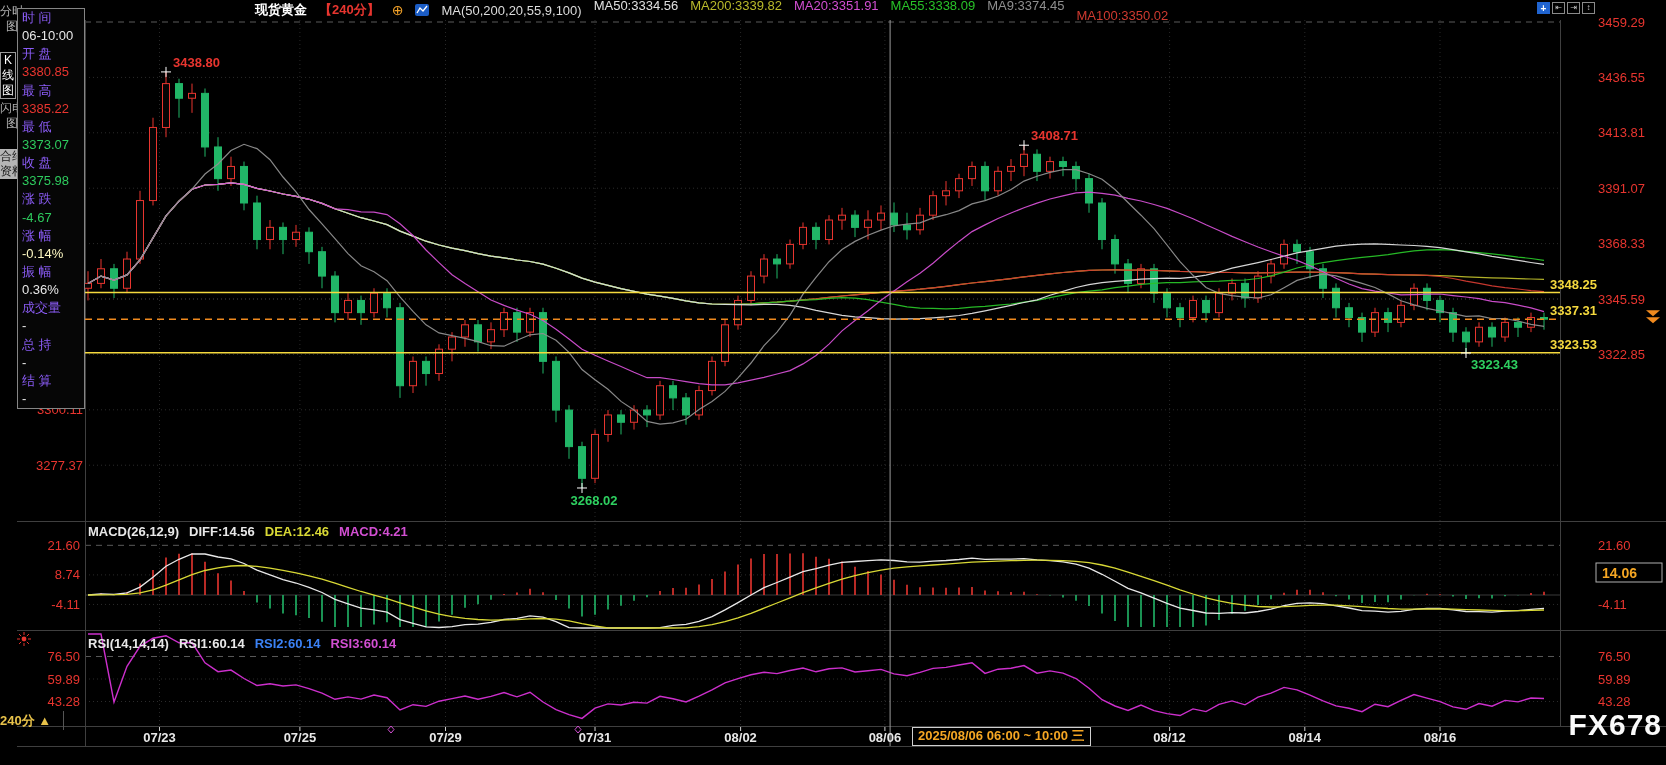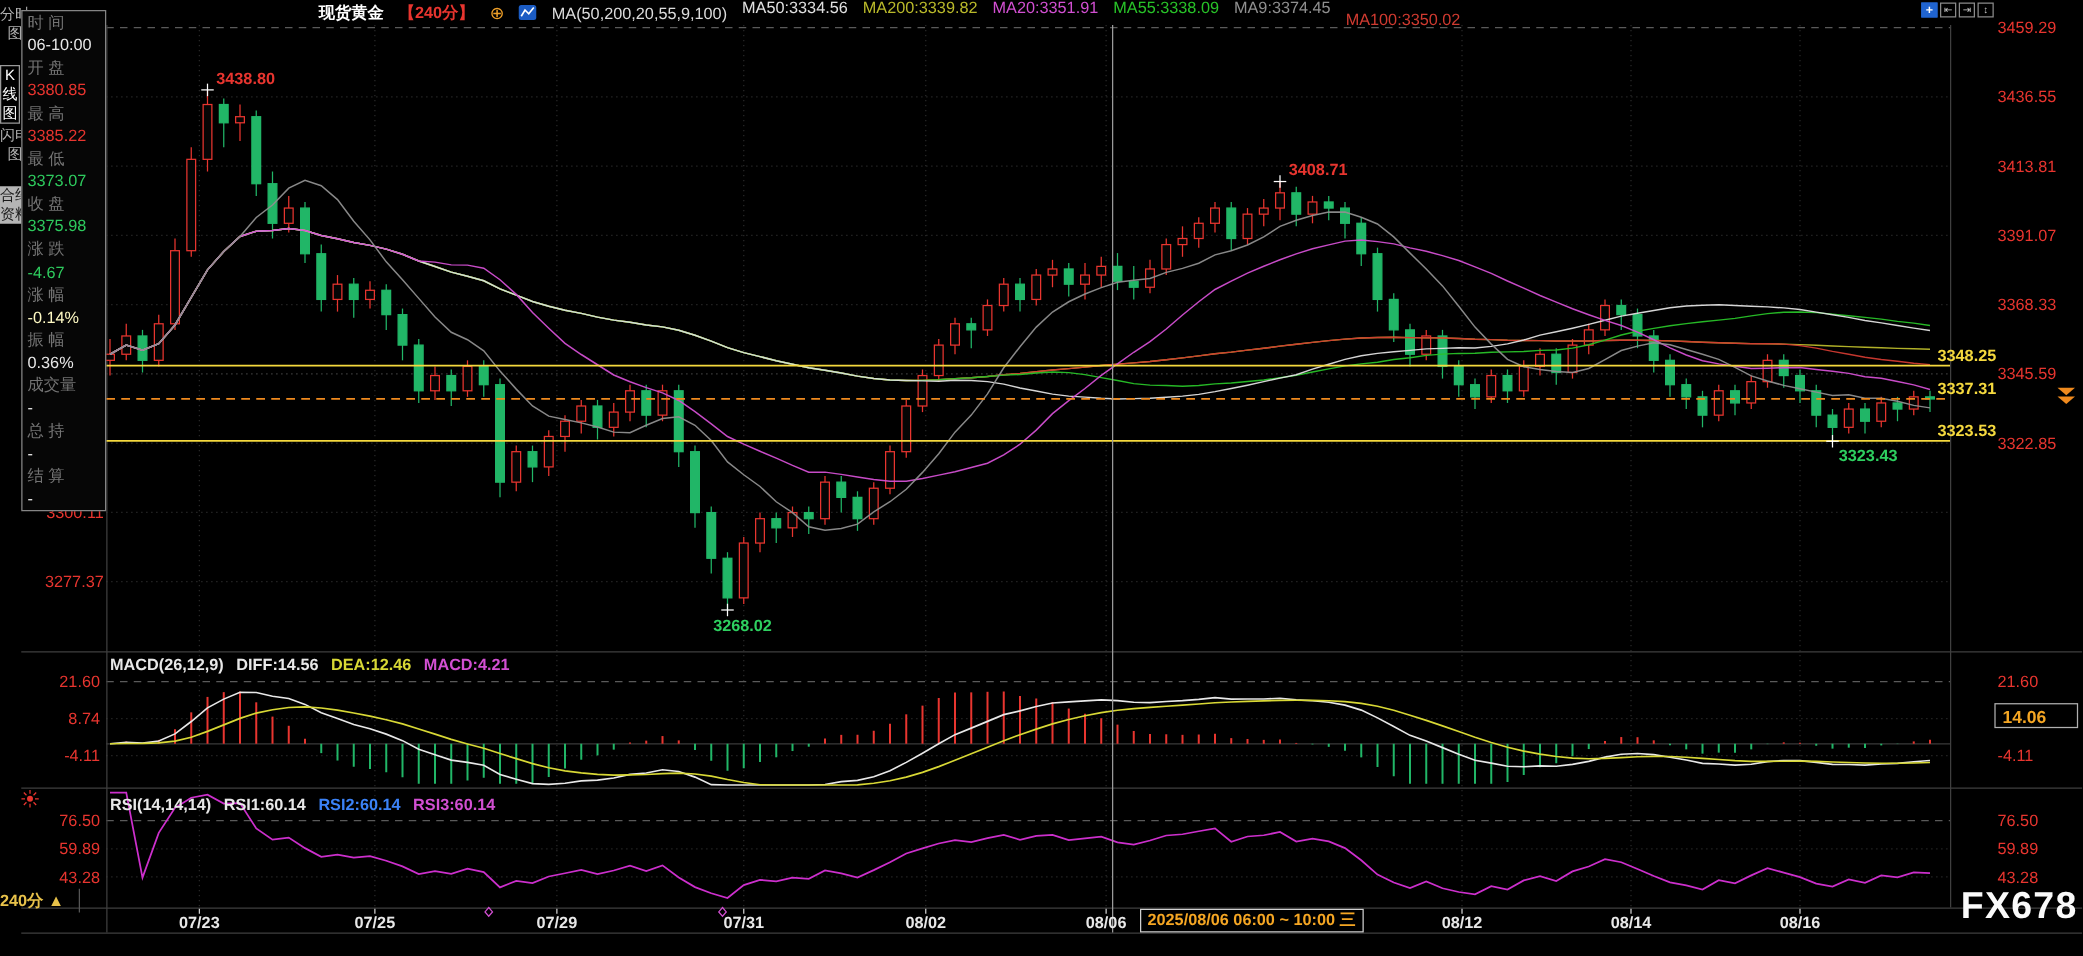--- a/index.html
+++ b/index.html
@@ -18,21 +18,21 @@
          line-height:10px;text-align:center;box-sizing:border-box;background:#000;}
   .wicon.first{background:#2064d0;border-color:#2064d0;color:#fff;font-size:10px;font-weight:700;line-height:11px;}
   .tabstrip{position:absolute;left:0;top:0;width:17px;height:765px;background:#000;z-index:2;}
   .vtab{position:absolute;left:0;width:24px;text-align:center;font-size:12px;line-height:15px;
         color:#b0b0b0;word-break:break-all;}
   .vtab.outlined{border:1px solid #999;color:#fff;width:16px;box-sizing:border-box;}
   .vtab.filled{background:#b5b5b5;color:#1a1a1a;}
   .info-panel{position:absolute;left:17px;top:8px;width:68px;height:401px;background:#060606;
               border:1px solid #858585;box-sizing:border-box;z-index:3;font-size:13px;
               display:flex;flex-direction:column;}
-  .iprow{flex:1;line-height:18px;padding-left:4px;color:#737373;white-space:nowrap;overflow:hidden;}
+  .iprow{flex:1;line-height:18px;padding-left:4px;color:#8b5cf6;white-space:nowrap;overflow:hidden;}
   .legend{position:absolute;display:flex;gap:10px;font-size:13px;font-weight:700;z-index:2;white-space:nowrap;}
   #macd-legend{left:88px;top:524px;}
   #rsi-legend{left:88px;top:636px;}
   .bottom-period{position:absolute;left:0;top:711px;width:64px;height:19px;line-height:19px;
                  text-align:left;color:#e8c24a;font-weight:700;font-size:13px;z-index:2;
                  border-right:1px solid #555;box-sizing:border-box;}
   .toolbar{position:absolute;left:0;top:747px;height:18px;display:flex;z-index:2;font-size:12px;}
   .tb-cell{padding:0 9px;line-height:17px;color:#c9c9c9;border-right:1px solid #3a3a3a;cursor:default;}
   .tb-cell.lead{width:8px;padding:0;}
   .tb-cell.active{background:#9a9a9a;color:#101010;}

